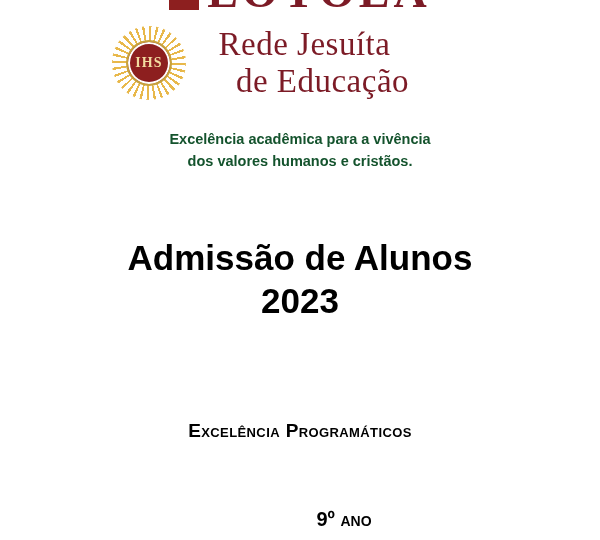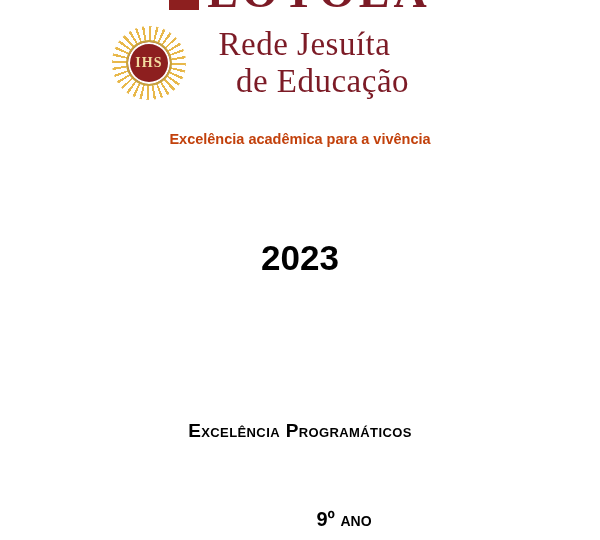--- a/index.html
+++ b/index.html
@@ -123,21 +123,21 @@
   
   .tagline {
     position: absolute;
     top: 128px;
     left: 0;
     width: 600px;
     text-align: center;
     font-size: 14.5px;
     font-weight: bold;
     line-height: 1.55;
-    color: #c2410c;
+    color: #14532d;
   }
   .tagline span { display: block; }
 
   
   .main-title {
     position: absolute;
     top: 237px;
     left: 0;
     width: 600px;
     text-align: center;
@@ -195,23 +195,25 @@
       <div class="ihs-text">IHS</div>
     </div>
     <div class="rede-words">
       <span class="l1">Rede Jesuíta</span>
       <span class="l2">de Educação</span>
     </div>
   </div>
 
   <div class="tagline">
     <span>Excelência acadêmica para a vivência</span>
+    <span>dos valores humanos e cristãos.</span>
   </div>
 
   <div class="main-title">
+    <span>Admissão de Alunos</span>
     <span class="year">2023</span>
   </div>
 
   <div class="section-label">Excelência Programáticos</div>
 
   <div class="grade-line">9º ano</div>
 
 </div>
 
 </body></html>

